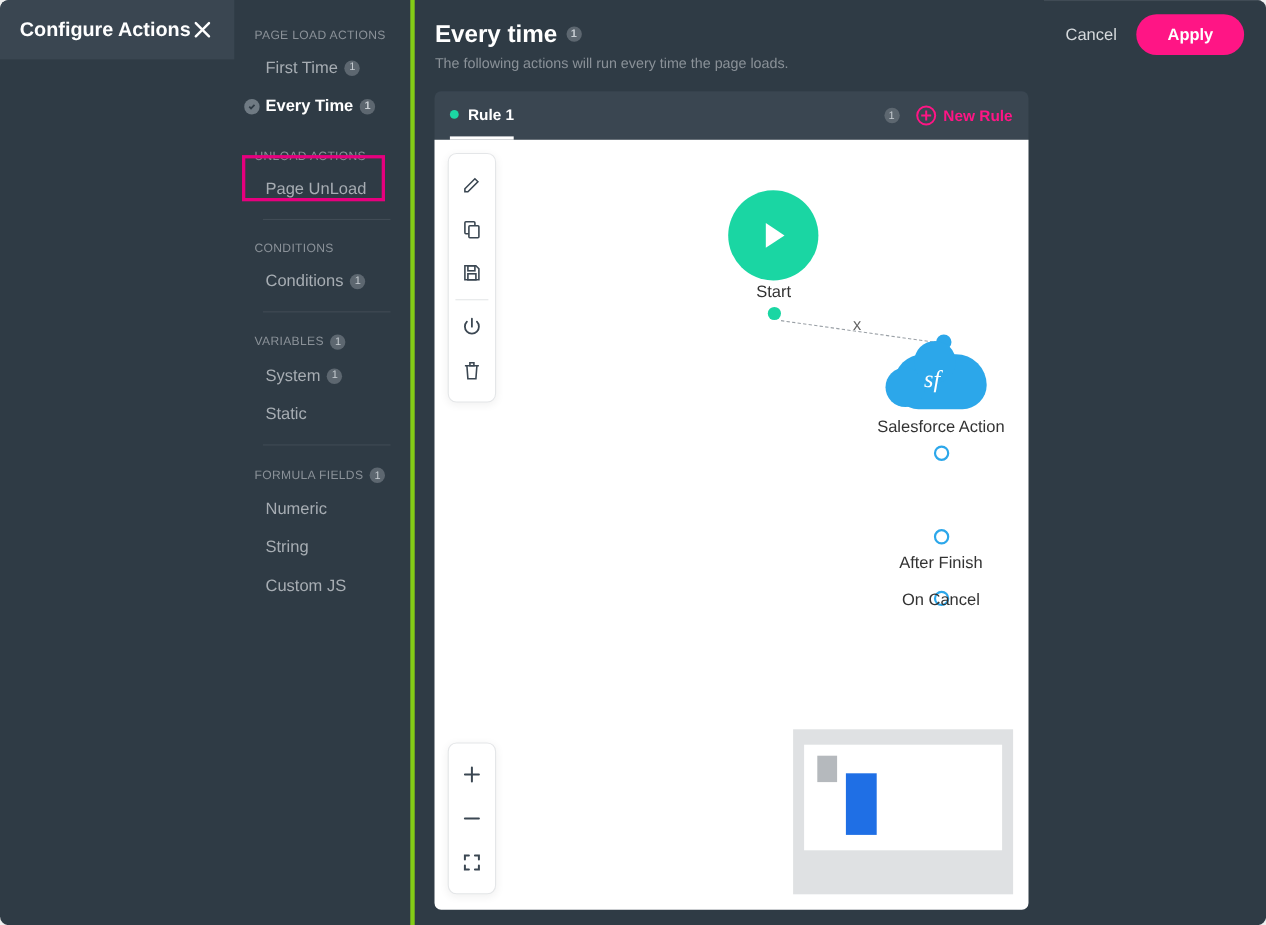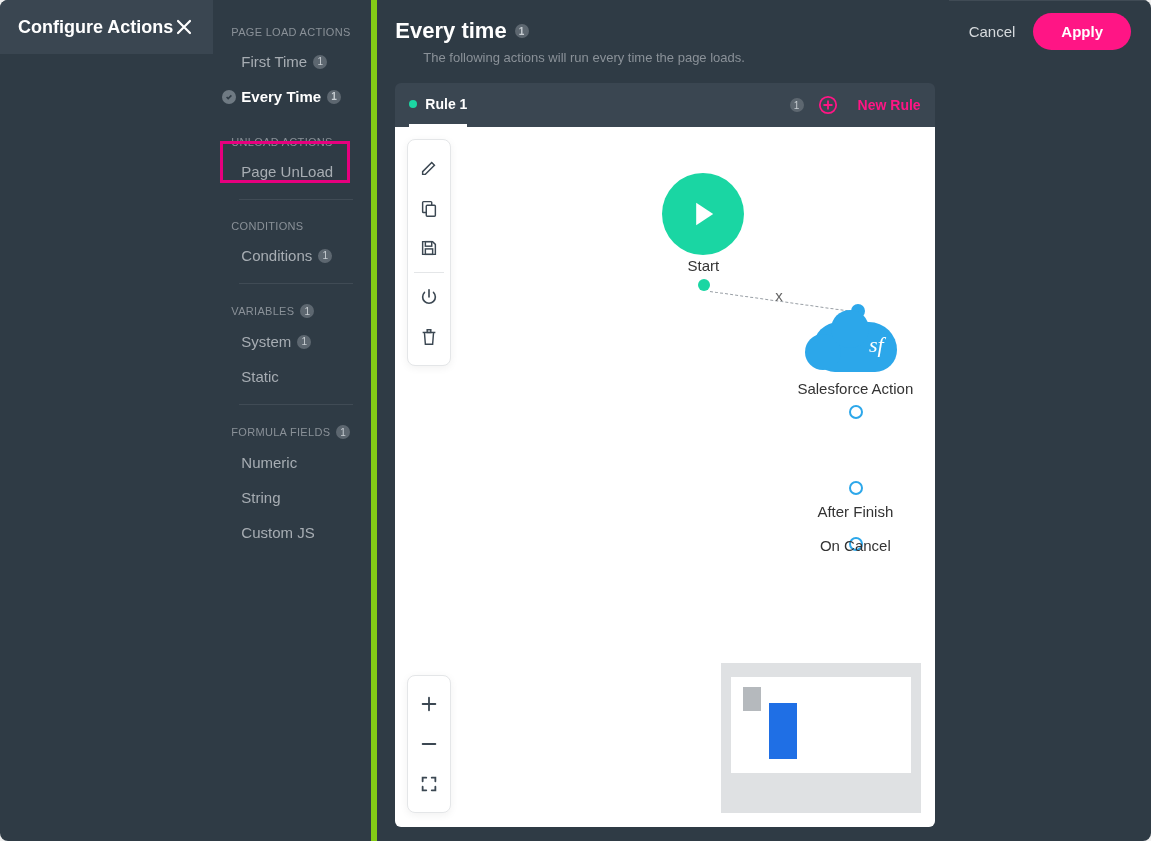--- a/index.html
+++ b/index.html
@@ -36,21 +36,21 @@
     display: flex; align-items: center; justify-content: center;
   }
   .close-x svg { stroke: #fff; }
   .modal-body {
     flex: 1;
     display: flex;
     min-height: 0;
   }
   .sidebar {
     width: 164px;
-    border-right: 6px solid #84cc16;
+    border-right: 4px solid #84cc16;
     padding-top: 20px;
     color: #8a9198;
   }
   .sb-group-label {
     font-size: 11px;
     letter-spacing: .3px;
     padding: 6px 18px;
     text-transform: uppercase;
     color: #8a9198;
     display: flex; align-items: center; gap: 6px;
@@ -113,21 +113,20 @@
   .page-title {
     color: #fff;
     font-size: 22px;
     font-weight: 700;
     display: flex; align-items: center; gap: 8px;
   }
   .page-sub {
     color: #8a9198;
     font-size: 13px;
     margin-top: 6px;
-    margin-left: 28px;
   }
 
   .rules-bar {
     margin-top: 18px;
     background: #3a4651;
     border-radius: 6px 6px 0 0;
     height: 44px;
     display: flex;
     align-items: center;
     padding: 0 14px;
@@ -137,21 +136,21 @@
     display: flex; align-items: center; gap: 8px;
     color: #fff; font-weight: 700; font-size: 14px;
     border-bottom: 3px solid #fff;
     height: 44px;
   }
   .green-dot { width: 8px; height: 8px; border-radius: 50%; background: #1cd6a3; }
   .new-rule {
     color: #ff1585;
     font-weight: 700;
     font-size: 14px;
-    display: flex; align-items: center; gap: 20px;
+    display: flex; align-items: center; gap: 6px;
     cursor: pointer;
   }
   .new-rule svg { stroke: #ff1585; }
 
   .canvas {
     background: #fff;
     border-radius: 0 0 6px 6px;
     flex: 1;
     position: relative;
     overflow: hidden;
@@ -211,21 +210,21 @@
     position: absolute; left: 418px; top: 195px; width: 84px; height: 50px;
     background: #2ca7ea;
     border-radius: 26px 28px 22px 22px;
   }
   .sf-cloud::before {
     content: ""; position: absolute; left: -8px; top: 12px; width: 36px; height: 36px; border-radius: 50%; background: #2ca7ea;
   }
   .sf-cloud::after {
     content: ""; position: absolute; left: 18px; top: -12px; width: 38px; height: 38px; border-radius: 50%; background: #2ca7ea;
   }
-  .sf-text { position: absolute; left: 439px; top: 205px; width: 84px; text-align: center; color: #fff; font-family: Georgia, serif; font-style: italic; font-size: 22px; z-index: 2; }
+  .sf-text { position: absolute; left: 410px; top: 205px; width: 84px; text-align: center; color: #fff; font-family: Georgia, serif; font-style: italic; font-size: 22px; z-index: 2; }
   .sf-label { position: absolute; left: 398px; top: 253px; width: 124px; text-align: center; font-size: 15px; color: #333; }
 
   .ring { width: 14px; height: 14px; border: 2.5px solid #2ca7ea; border-radius: 50%; background: #fff; position: absolute; left: 454px; }
   .ring.r1 { top: 278px; }
   .ring.r2 { top: 354px; }
   .ring.r3 { top: 410px; }
   .slot-label { position: absolute; left: 398px; width: 124px; text-align: center; font-size: 15px; color: #333; }
   .slot-label.l1 { top: 298px; }
   .slot-label.l2 { top: 376px; }
   .slot-label.l3 { top: 410px; }

